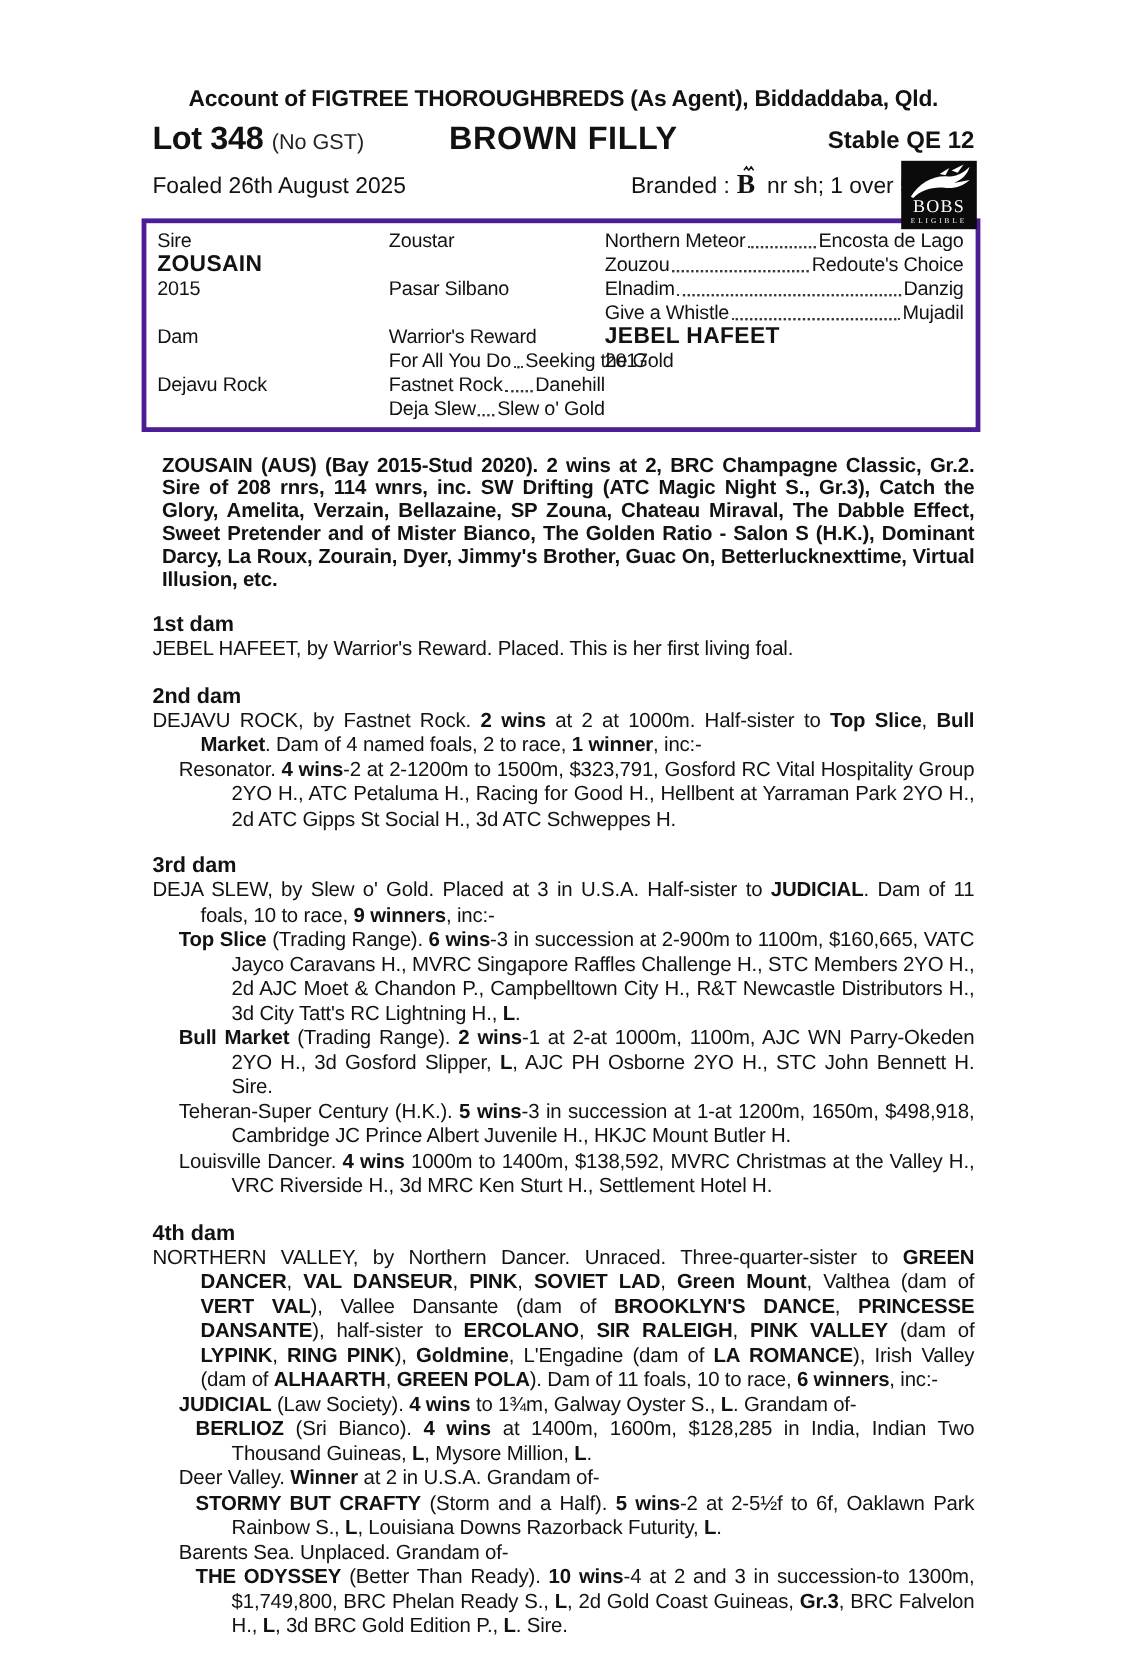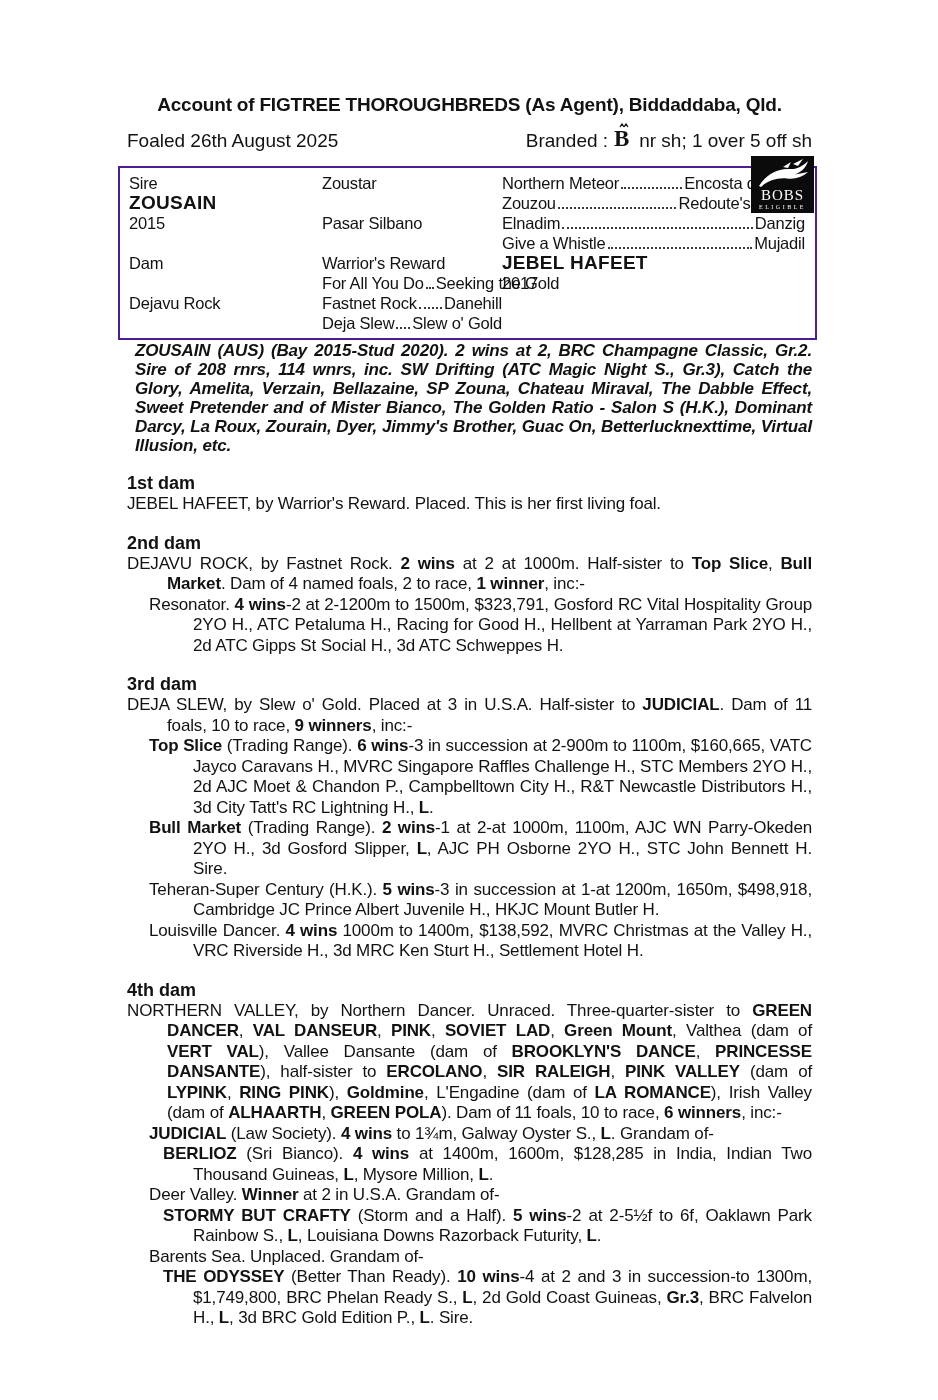--- a/index.html
+++ b/index.html
@@ -13,43 +13,43 @@
   .bobs{position:absolute;top:62px;right:124px;width:63px;height:57px;background:#0b0b0b;
         display:flex;flex-direction:column;align-items:center;justify-content:flex-end;
         padding-bottom:3px;box-sizing:border-box;}
   .bobs .art{position:absolute;top:2px;left:2px;}
   .bobs .l1{font-family:"Liberation Serif","DejaVu Serif",serif;color:#fff;font-size:15px;
             letter-spacing:1px;line-height:1;}
   .bobs .l2{font-family:"Liberation Serif","DejaVu Serif",serif;color:#fff;font-size:6px;
             letter-spacing:2.5px;line-height:1;margin-top:1px;}
 
   
-  .account{margin-top:94px;font-weight:bold;font-size:19px;text-align:center;letter-spacing:-0.2px;}
+  .account{margin-top:72px;font-weight:bold;font-size:19px;text-align:center;letter-spacing:-0.2px;}
   .lotrow{position:relative;margin-top:3px;height:34px;}
   .lotleft{position:absolute;left:0;bottom:0;display:flex;align-items:baseline;}
   .lotnum{font-weight:800;font-size:27px;letter-spacing:-0.3px;}
   .nogst{font-size:18px;margin-left:7px;color:#222;}
   .lottitle{position:absolute;left:0;right:0;bottom:0;text-align:center;font-weight:800;
             font-size:27px;letter-spacing:.5px;}
   .stable{position:absolute;right:0;bottom:2px;font-weight:700;font-size:20px;}
   .inforow{margin-top:9px;display:flex;justify-content:space-between;align-items:center;font-size:19px;}
   .branded{display:flex;align-items:center;gap:5px;text-align:right;}
   .brandglyph{display:inline-block;position:relative;top:-2px;}
 
   
-  .pedtable{margin:10px -5px 0 -9px;border:2px solid #4c1d95;padding:5px 10px 5px 9px;
+  .pedtable{margin:10px -5px 0 -9px;border:4px solid #4c1d95;padding:5px 10px 5px 9px;
             display:grid;grid-template-columns:193px 180px 1fr;line-height:20px;font-size:16.5px;
             letter-spacing:-0.2px;}
   .pc1.name{font-weight:800;font-size:19px;letter-spacing:.3px;}
   .pc3{display:flex;align-items:flex-start;white-space:nowrap;}
   .pc3 .dots{flex:1;height:14px;border-bottom:2px dotted #3a3a3a;margin:0 2px;min-width:8px;}
 
   
-  .siresum{margin-top:1px;padding-left:8px;font-weight:bold;font-size:17px;line-height:19px;
-           text-align:justify;letter-spacing:-0.15px;font-style:italic;}
+  .siresum{margin-top:18px;padding-left:8px;font-weight:bold;font-size:17px;line-height:19px;
+           text-align:justify;letter-spacing:-0.15px;}
   .dam-heading{margin-top:18px;font-weight:bold;font-size:18px;line-height:21px;}
   p.para{margin:0;font-size:17px;line-height:20.5px;text-align:justify;letter-spacing:-0.15px;}
   p.p0{padding-left:40px;text-indent:-40px;}
   p.p1{padding-left:66px;text-indent:-44px;}
   p.p2{padding-left:66px;text-indent:-30px;}
   .b{font-weight:bold;}
 </style>
 </head>
 <body>
 
@@ -61,20 +61,28 @@
       <path d="M40 6 L50 1 L45 8 Z" fill="#fff"></path>
       <path d="M30 9 L38 4 L35 10 Z" fill="#fff"></path>
     </svg>
     <div class="l1">BOBS</div>
     <div class="l2">ELIGIBLE</div>
   </div>
 
   <div class="content">
     <div class="account">Account of FIGTREE THOROUGHBREDS (As Agent), Biddaddaba, Qld.</div>
 
+    <div class="lotrow">
+      <div class="lotleft">
+        <span class="lotnum">Lot 348</span>
+        <span class="nogst">(No GST)</span>
+      </div>
+      <div class="lottitle">BROWN FILLY</div>
+      <div class="stable">Stable QE 12</div>
+    </div>
 
     <div class="inforow">
       <div>Foaled 26th August 2025</div>
       <div class="branded">
         <span>Branded :</span>
         <span class="brandglyph">
           <svg width="21" height="26" viewBox="0 0 21 26">
             <text x="1" y="23" font-size="23" font-weight="bold" font-family="Liberation Serif, DejaVu Serif, serif" fill="#121212">B</text>
             <path d="M7 4 L9 1 L11 4 M11 4 L13 1 L15 4" stroke="#121212" fill="none" stroke-width="1.3"></path>
           </svg>

